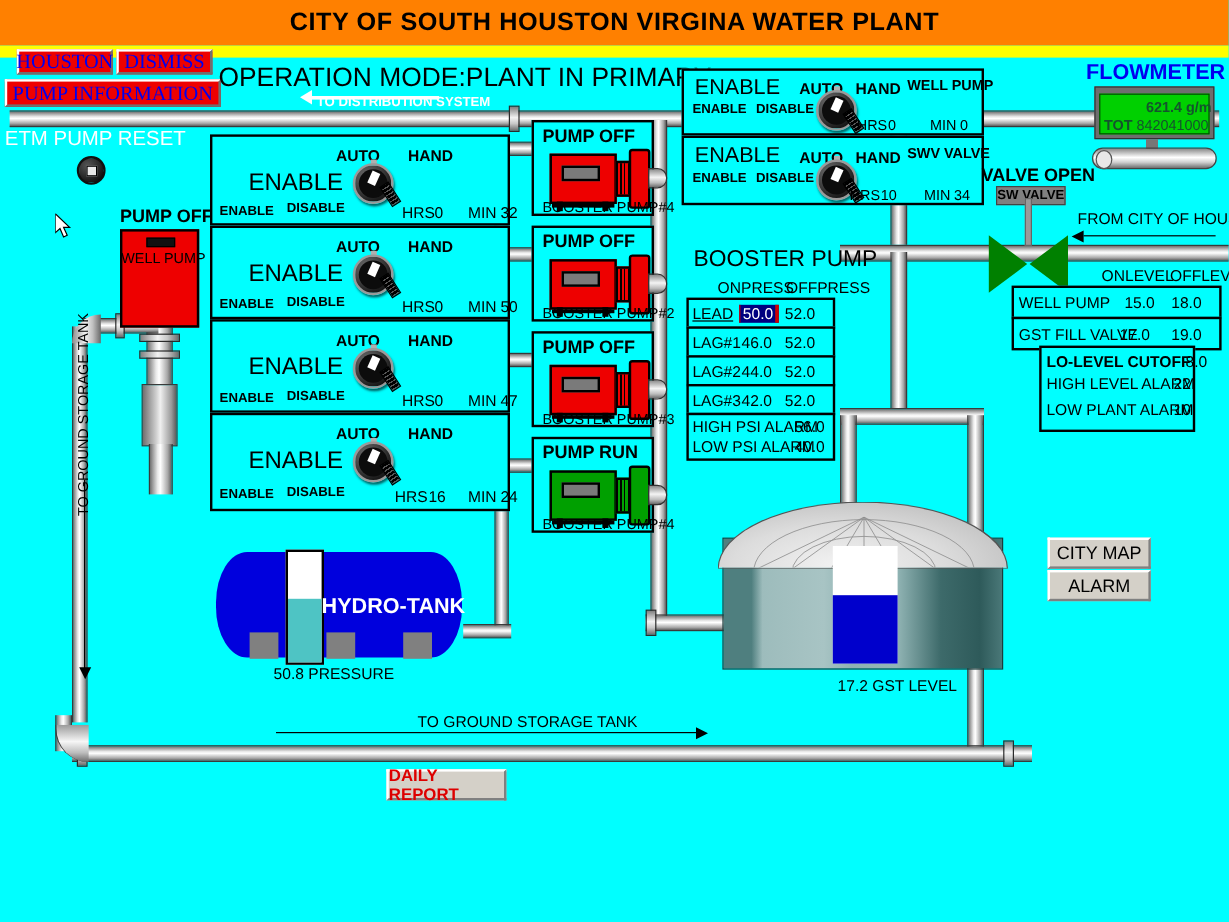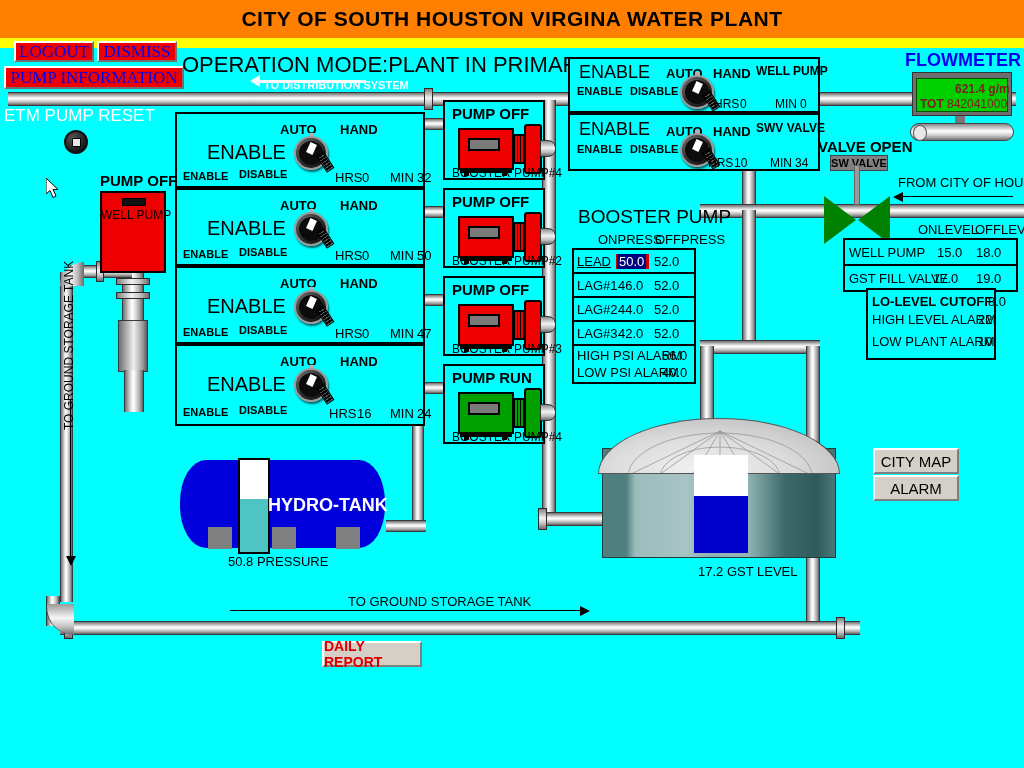--- a/index.html
+++ b/index.html
@@ -221,21 +221,21 @@
     left: 910px; top: 123px; width: 104px; height: 18px;
     border-radius: 9px;
     background: linear-gradient(to bottom,#8a8a8a,#ffffff 45%,#d0d0d0 70%,#707070);
     border: 1px solid #444;
   }
   #fm-pipe::before {
     content: ""; position: absolute; left: 2px; top: 1px;
     width: 12px; height: 14px; border-radius: 50%;
     background: #e8e8e8; border: 1px solid #555;
   }
-  .fmtxt { position: absolute; font-size: 12px; font-weight: bold; color: #7f1d1d; white-space: nowrap; }
+  .fmtxt { position: absolute; font-size: 12px; font-weight: bold; color: #14532d; white-space: nowrap; }
 
   
   .valvebody { position: absolute; width: 0; height: 0; }
   #valve-left {
     left: 824px; top: 196px;
     border-top: 24px solid transparent; border-bottom: 24px solid transparent;
     border-left: 32px solid #008000;
   }
   #valve-right {
     left: 858px; top: 196px;
@@ -354,21 +354,21 @@
 <body>
 
 <div id="stage">
 
   <div class="abs" id="titlebar">
     <span class="t">CITY OF SOUTH HOUSTON VIRGINA WATER PLANT</span>
   </div>
   <div class="abs" id="yellowbar"></div>
 
   <div class="abs redbtn" id="btn-logout">
-    <span>LOGOUT</span>
+    <span>HOUSTON</span>
   </div>
   <div class="abs redbtn" id="btn-dismiss">
     <span>DISMISS</span>
   </div>
   <div class="abs redbtn" id="btn-pumpinfo">
     <span>PUMP INFORMATION</span>
   </div>
 
   <div class="abs" id="opmode">OPERATION MODE:PLANT IN PRIMARY</div>
 

